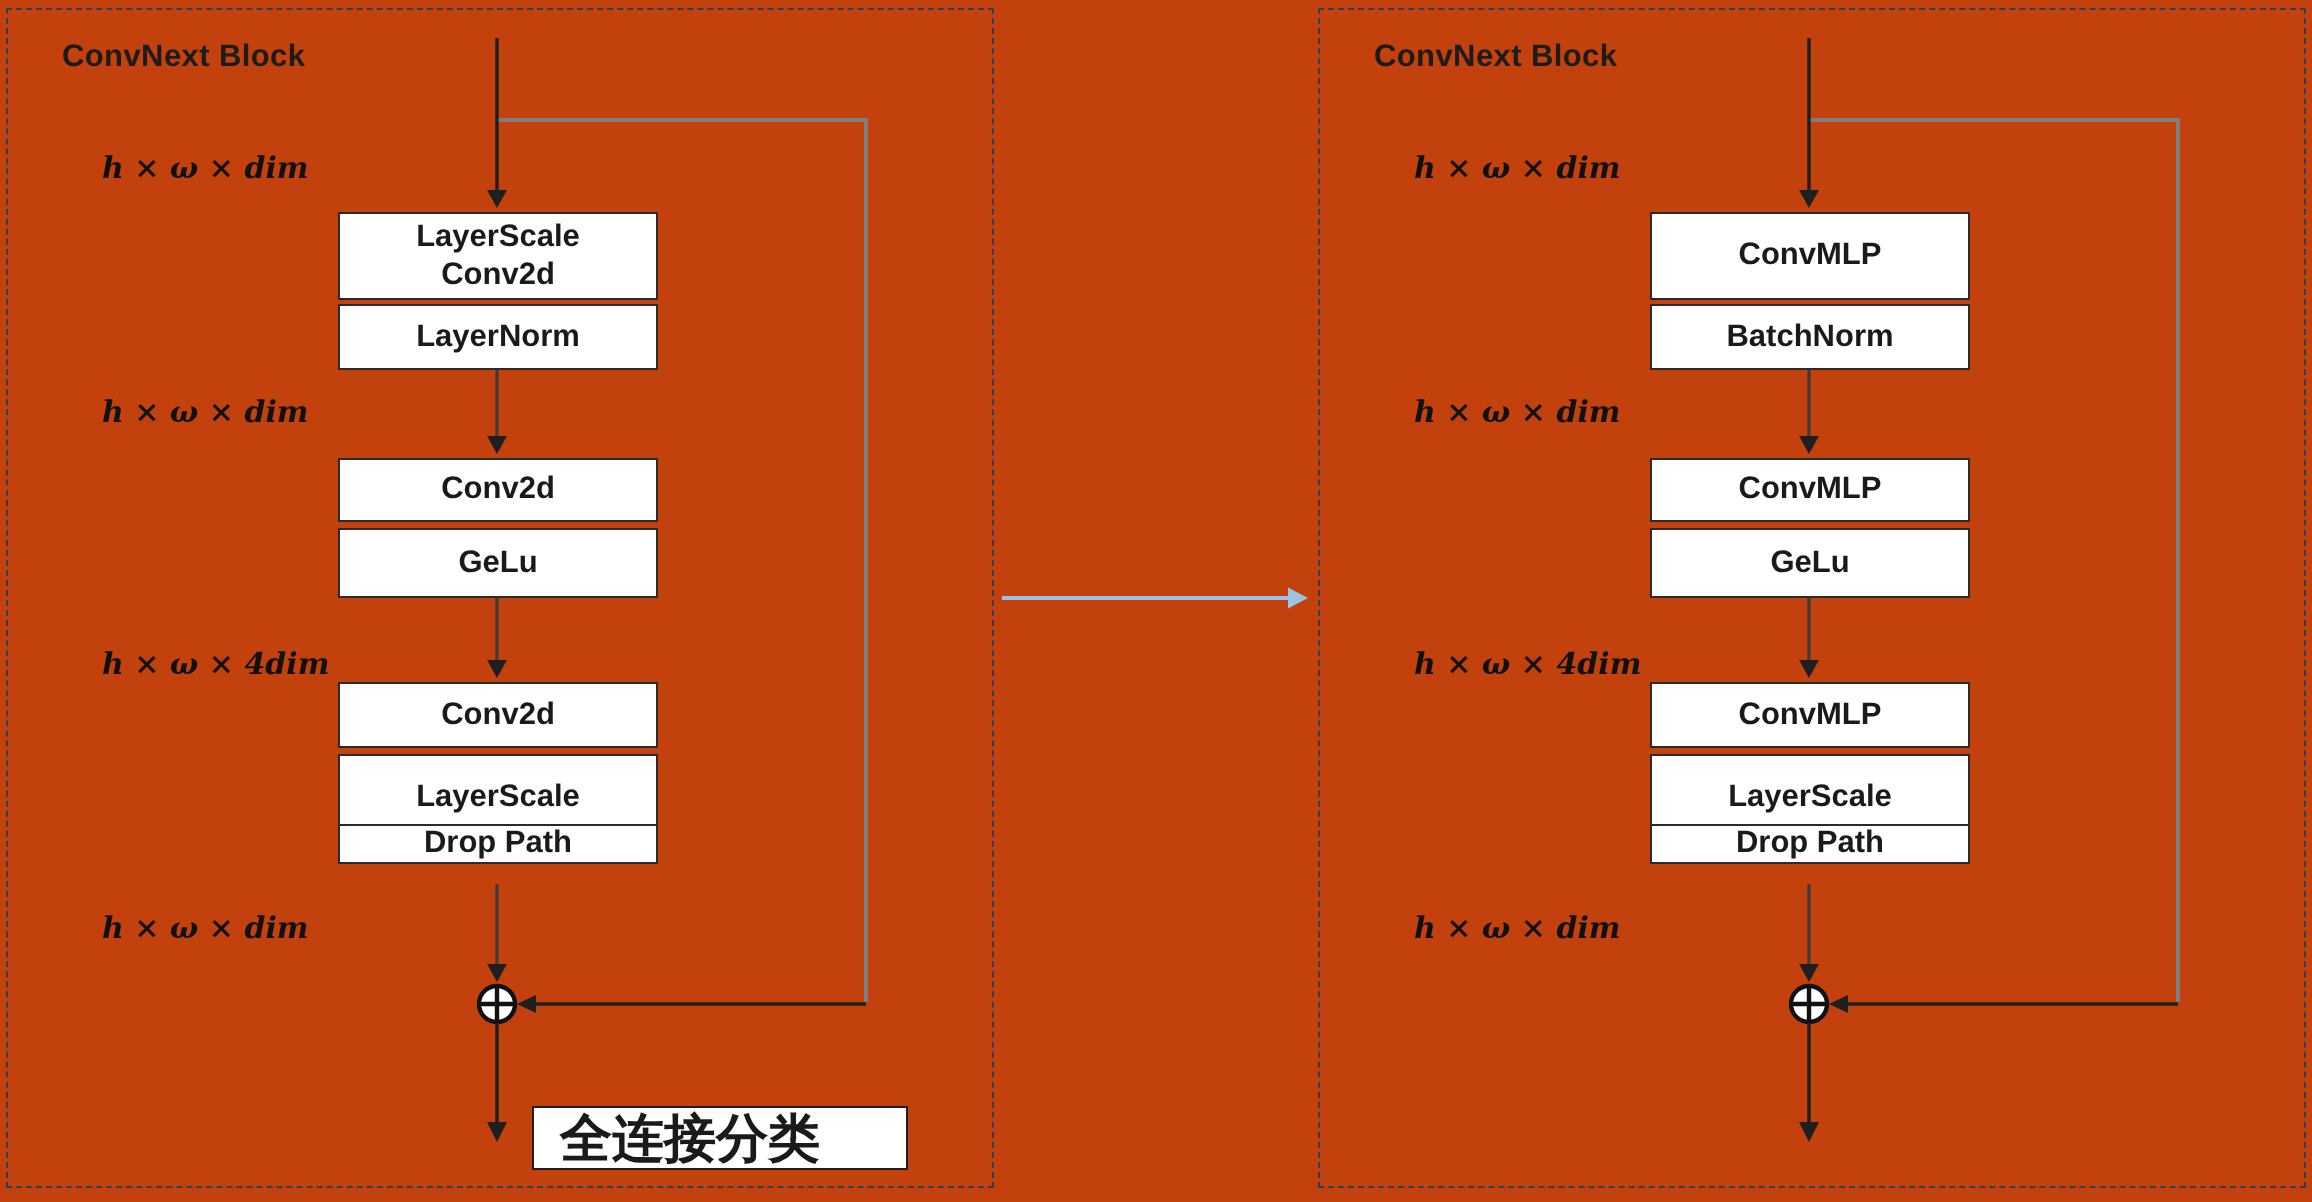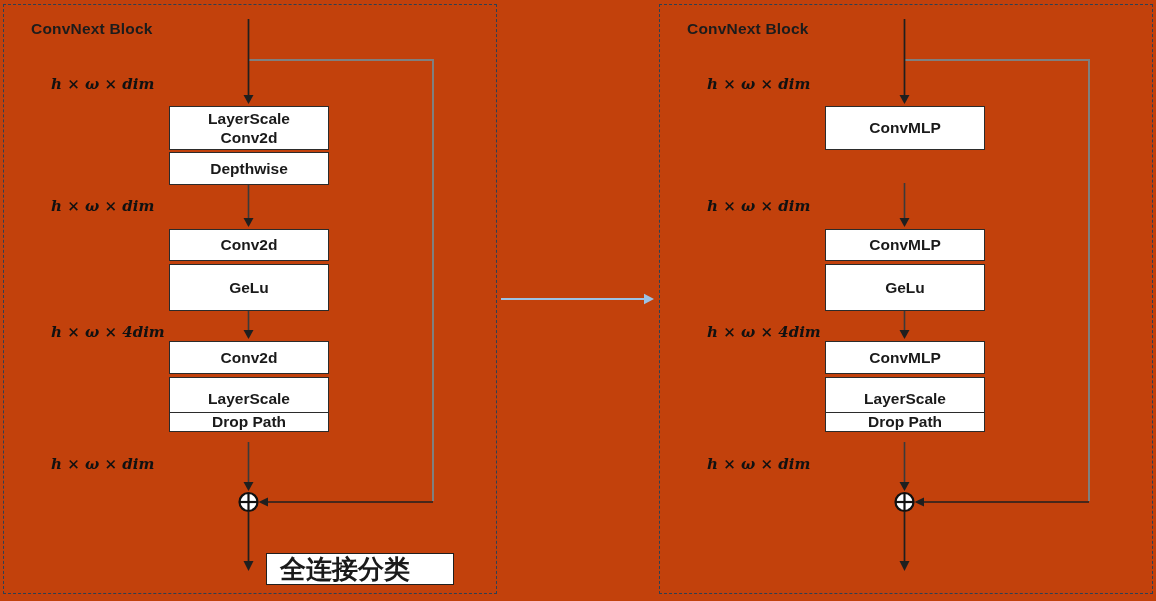--- a/index.html
+++ b/index.html
@@ -27,21 +27,21 @@
     position:absolute;left:165px;width:160px;
     box-sizing:border-box;
     border:1.5px solid #2b2b2b;background:#ffffff;
     display:flex;align-items:center;justify-content:center;
     font-size:15.5px;color:#1a1a1a;text-align:center;
     white-space:pre-line;line-height:1.25;
   }
   .b1{top:101px;height:44px;}
   .b2{top:147px;height:33px;}
   .b3{top:224px;height:32px;}
-  .b4{top:259px;height:47px;}
+  .b4{top:259px;height:35px;}
   .b5{top:336px;height:33px;}
   .b6{top:372px;height:44px;}
   .b7{top:407px;height:20px;}
   .dim{
     position:absolute;width:175px;text-align:left;right:270px;
     font-family:"DejaVu Serif",serif;font-style:italic;
     font-size:15px;color:#111;white-space:nowrap;
   }
   .d1{top:70px;}
   .d2{top:192px;}
@@ -98,41 +98,42 @@
       <polygon points="644,293.8 644,304.2 654,299" fill="#9cc2e5"></polygon>
     </g>
   </svg>
 
   <section class="panel" style="left:3px">
     <div class="panel-title">ConvNext Block</div>
 
     <div class="dim d1">h × ω × dim</div>
     <div class="blk b1">LayerScale
 Conv2d</div>
-    <div class="blk b2">Depthwise</div>
+    <div class="blk b2">LayerNorm</div>
 
     <div class="dim d2">h × ω × dim</div>
     <div class="blk b3">Conv2d</div>
     <div class="blk b4">GeLu</div>
 
     <div class="dim d3">h × ω × 4dim</div>
     <div class="blk b5">Conv2d</div>
     <div class="blk b6">LayerScale</div>
     <div class="blk b7">Drop Path</div>
 
     <div class="dim d4">h × ω × dim</div>
 
     <div class="out-box">全连接分类</div>
   </section>
 
   <section class="panel" style="left:659px">
     <div class="panel-title">ConvNext Block</div>
 
     <div class="dim d1">h × ω × dim</div>
     <div class="blk b1">ConvMLP</div>
+    <div class="blk b2">BatchNorm</div>
 
     <div class="dim d2">h × ω × dim</div>
     <div class="blk b3">ConvMLP</div>
     <div class="blk b4">GeLu</div>
 
     <div class="dim d3">h × ω × 4dim</div>
     <div class="blk b5">ConvMLP</div>
     <div class="blk b6">LayerScale</div>
     <div class="blk b7">Drop Path</div>
 

